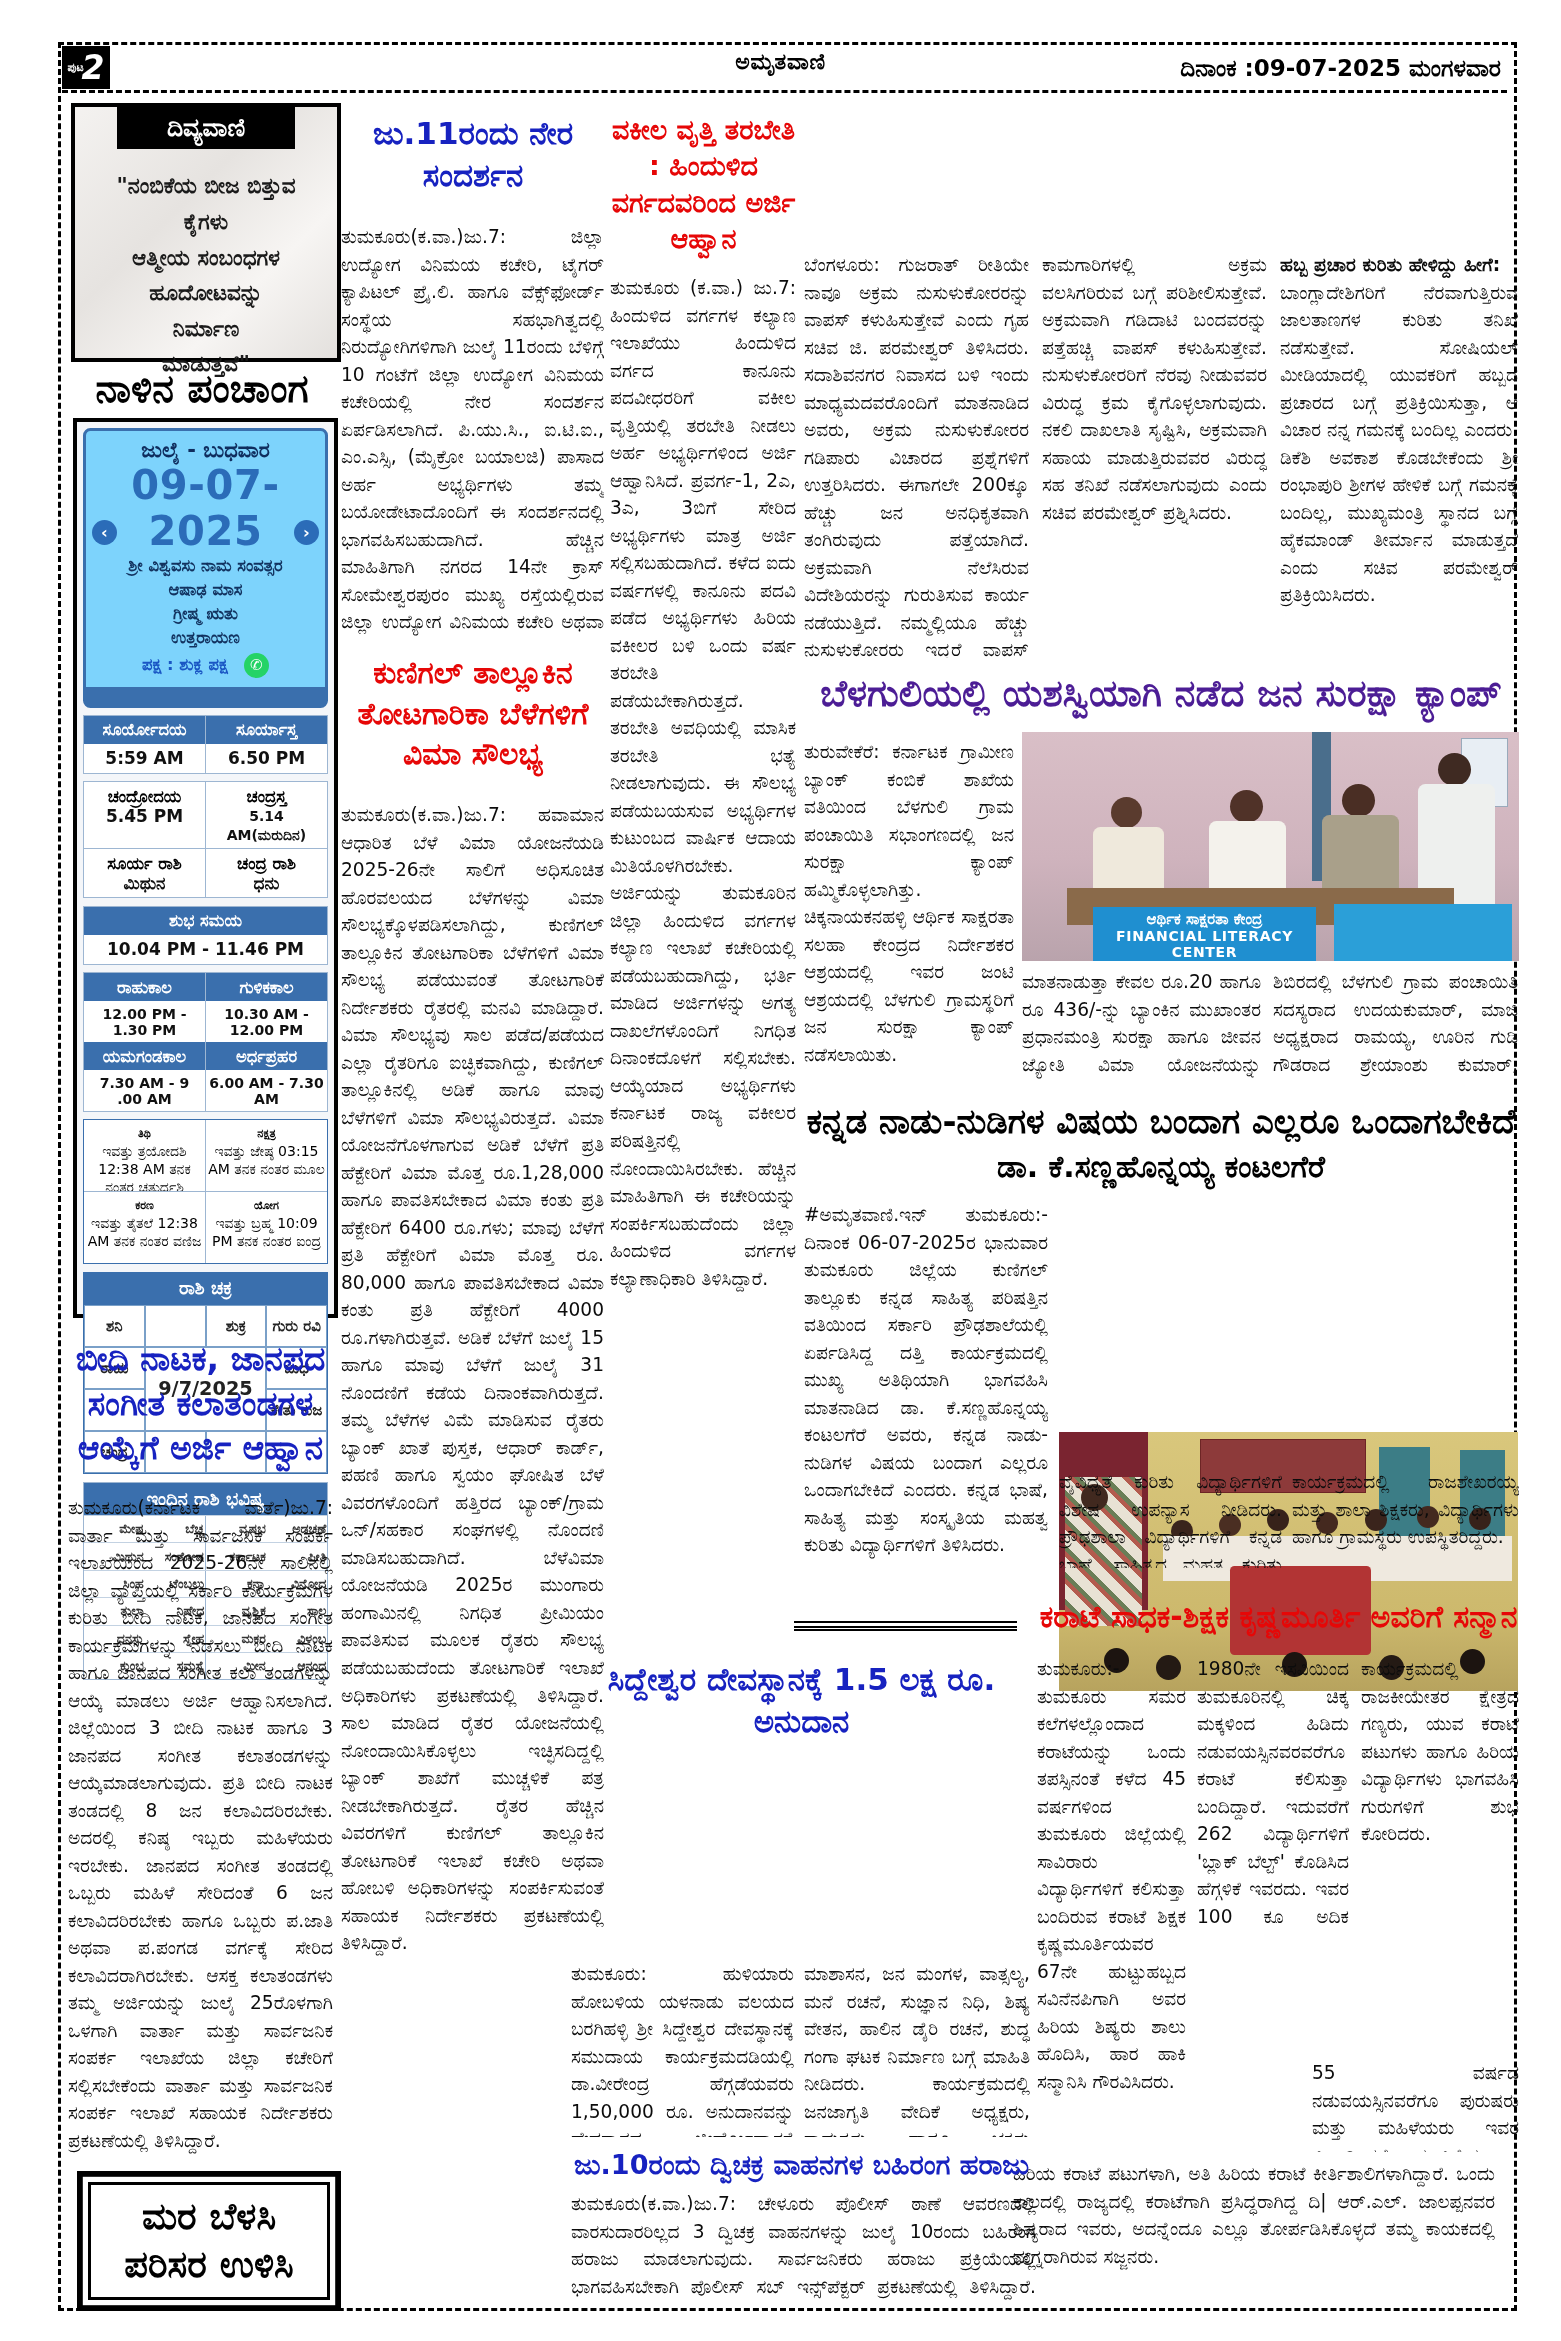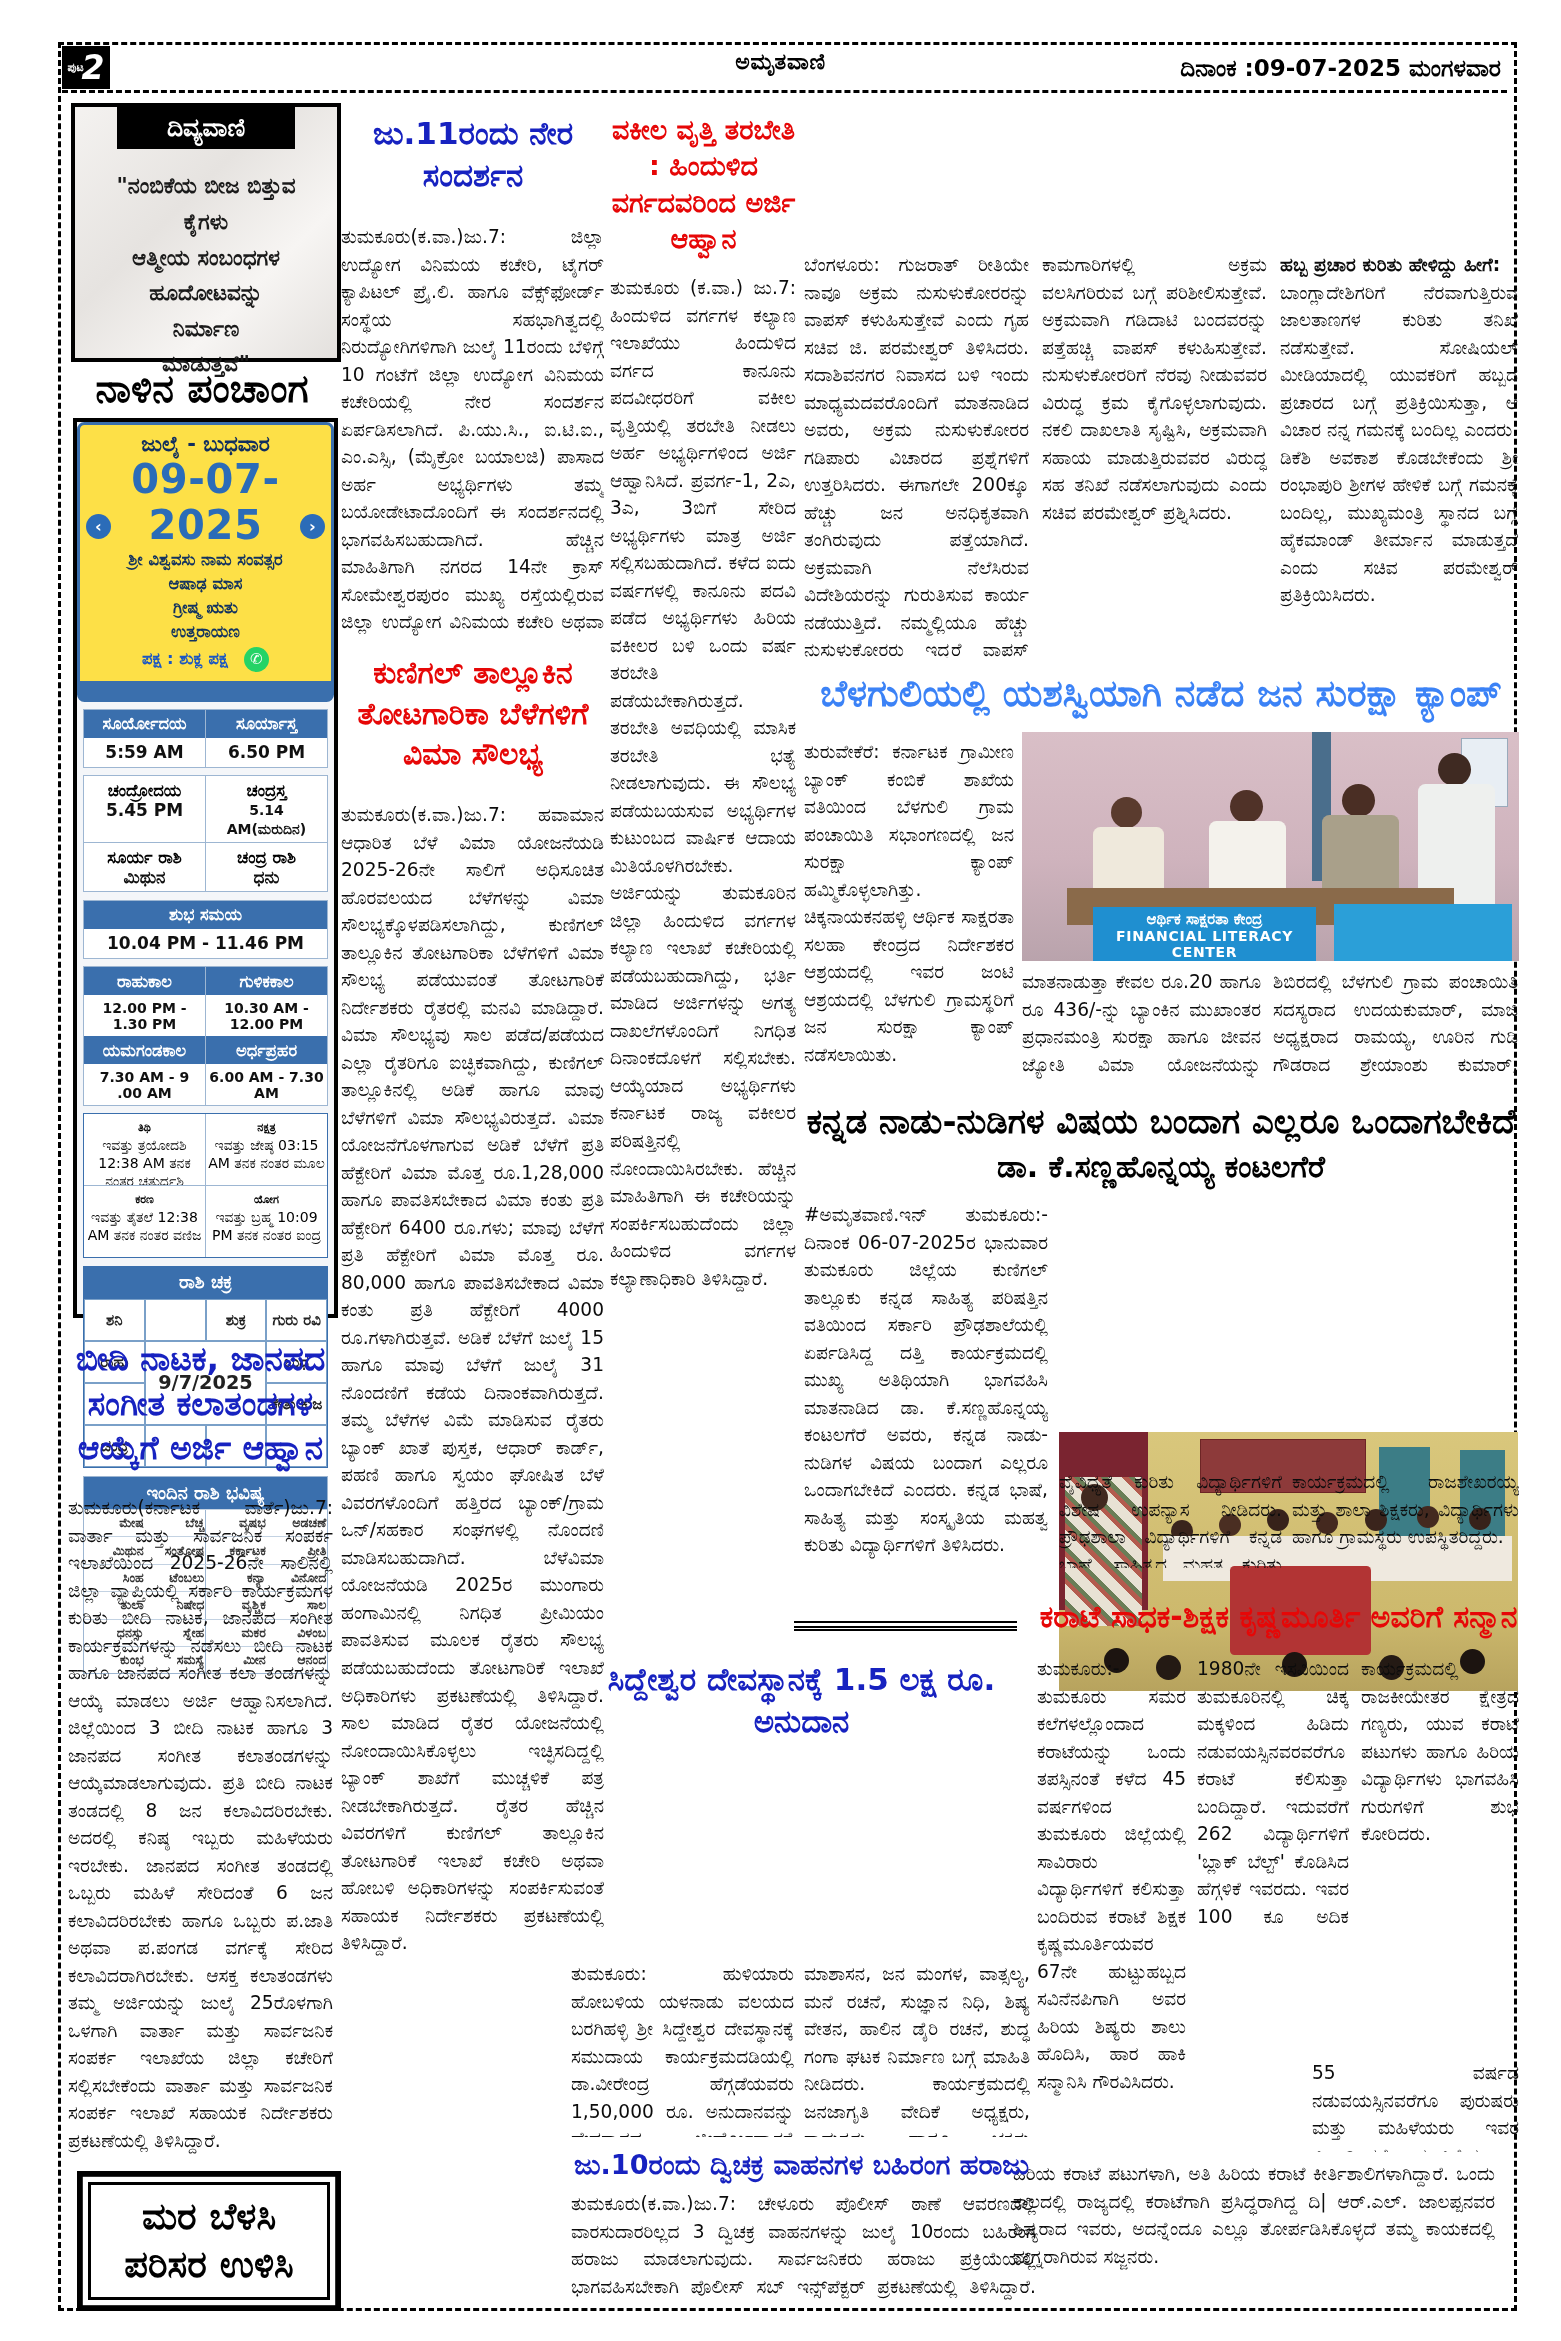--- a/index.html
+++ b/index.html
@@ -12,33 +12,33 @@
   .pagebox{left:62px;top:46px;width:48px;height:43px;background:#000;color:#fff;
            display:flex;align-items:center;justify-content:center;gap:2.2px;}
   .pagebox .pl{font-size:11px;line-height:1.05;font-weight:bold;width:12px;}
   .pagebox .pn{font-size:33px;font-weight:bold;font-style:italic;}
   .masthead{left:446px;top:49px;width:669px;text-align:center;font-size:22px;font-weight:bold;letter-spacing:0.7px;}
   .dateline{left:1100px;top:55px;width:401px;text-align:right;font-size:23px;font-weight:bold;}
   
   .hl{font-weight:bold;text-align:center;line-height:1.35;}
   .blue{color:#1722c0;}
   .red{color:#e60707;}
-  .mag{color:#3b82f6;}
+  .mag{color:#4c1d95;}
   .blk{color:#000;}
   
   .bt{font-size:18.6px;line-height:1.48;text-align:justify;color:#0c0c0c;overflow:hidden;}
   
   .dv{left:71px;top:103px;width:262px;height:251px;border:4.5px solid #000;background:linear-gradient(135deg,#f4f2f0 0%,#e6e3e0 40%,#f7f5f3 70%,#e3e0dd 100%);}
   .dv-title{margin:0 auto;width:178px;background:#000;color:#fff;text-align:center;
             font-size:25px;font-weight:bold;padding:6px 0;}
   .dv-quote{padding:19.3px 13.4px;text-align:center;font-size:21.6px;font-weight:bold;color:#1a1a1a;line-height:1.65;white-space:pre-line;}
   .panch-head{left:71px;top:366px;width:262px;text-align:center;font-size:39px;font-weight:bold;color:#000;}
   
   .pw{left:73px;top:418px;width:257px;height:892px;border:4.5px solid #000;background:#f4f6f9;}
-  .pcard{border:3.7px solid #3a6fad;border-radius:7.4px;background:#fde047;position:relative;padding:7.4px 4.5px 0 4.5px;}
+  .pcard{margin:6px;border:3.7px solid #3a6fad;border-radius:7.4px;background:#7dd3fc;position:relative;padding:7.4px 4.5px 0 4.5px;}
   .pcard .day{text-align:center;font-size:21px;font-weight:bold;color:#0f2d5e;}
   .pcard .date{text-align:center;font-size:40px;font-weight:bold;color:#2b6cb8;letter-spacing:0.7px;}
   .pcard .ln{text-align:center;font-size:16.4px;font-weight:bold;color:#12325f;line-height:1.45;}
   .pcard .paksha{text-align:center;font-size:16.4px;font-weight:bold;color:#1a56c4;margin-top:3px;padding-bottom:9px;}
   .navc{position:absolute;top:89px;width:25px;height:25px;border-radius:50%;background:#2b6cb8;color:#fff;
         display:flex;align-items:center;justify-content:center;font-size:16.4px;font-weight:bold;}
   .wa{display:inline-flex;width:25px;height:25px;border-radius:50%;background:#25d366;color:#fff;
       align-items:center;justify-content:center;font-size:15px;vertical-align:middle;margin-left:10.4px;}
   .pband{height:18px;background:#3a6fad;margin:0 -4.5px;}
   .ptbl{margin:7.4px 6px 0 6px;border:1.5px solid #9db6d2;background:#fff;}

